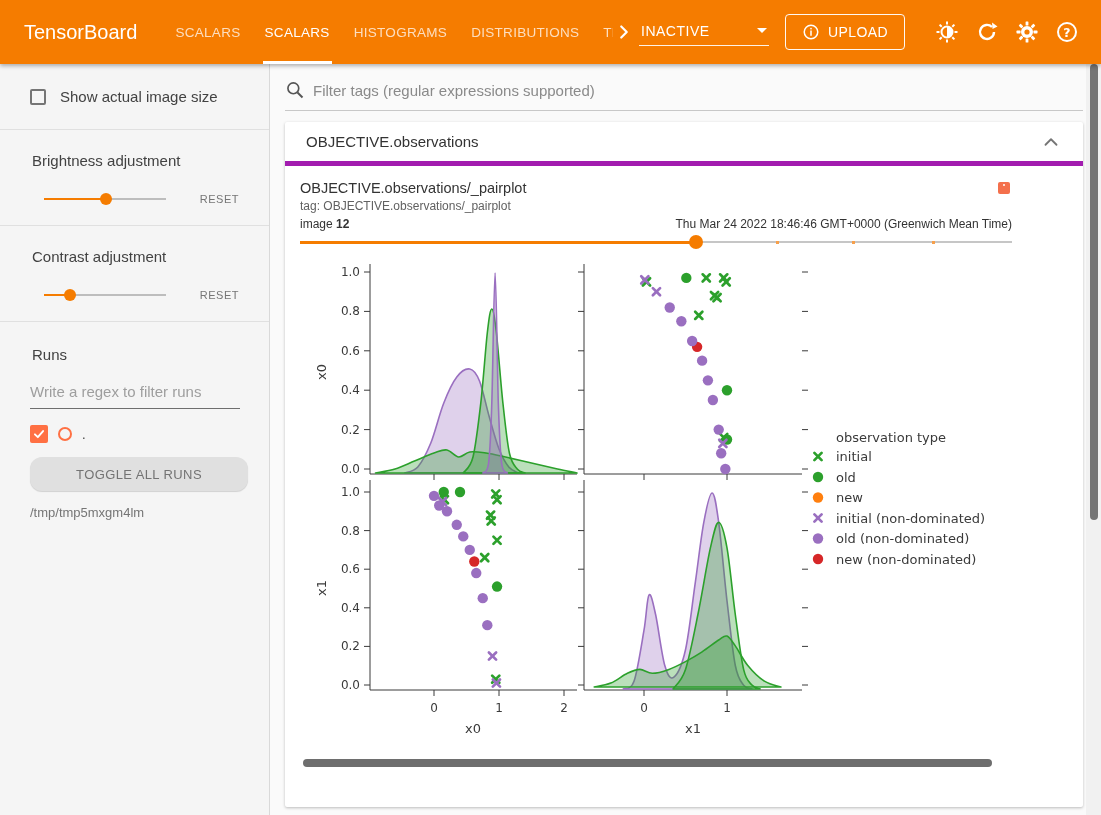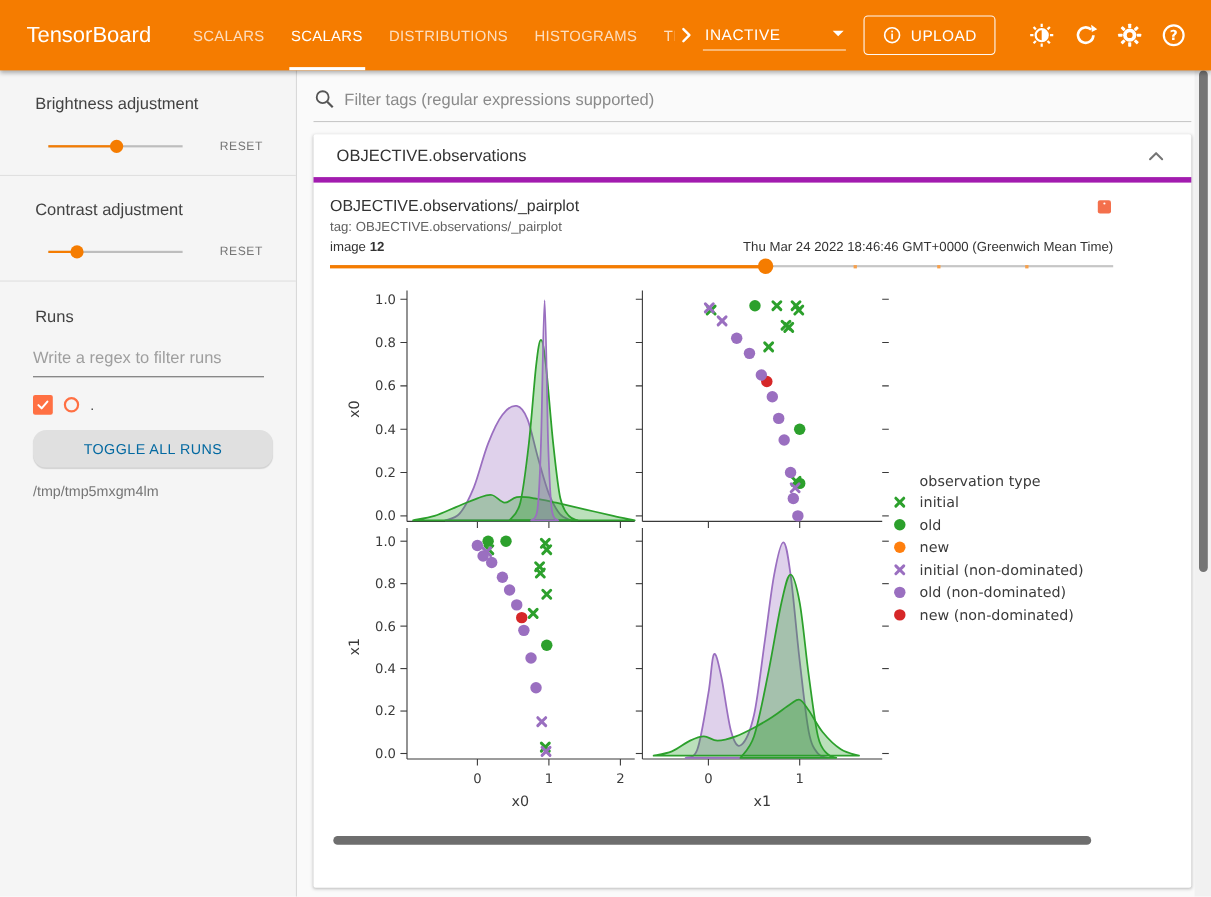--- a/index.html
+++ b/index.html
@@ -58,21 +58,21 @@
     border-bottom:1px solid #6e6e6e; font-size:15px; color:#424242; padding:2px 0 8px 0;
     font-family:"Liberation Sans",sans-serif; }
   .regex-input::placeholder { color:#9e9e9e; }
   .run-row { display:flex; align-items:center; gap:10px; margin-top:16px; }
   .run-cb { width:18px; height:18px; background:#ff7043; border-radius:2px; display:flex;
     align-items:center; justify-content:center; cursor:pointer; flex-shrink:0; }
   .run-color { width:14px; height:14px; border-radius:50%; border:2px solid #ff7043;
     flex-shrink:0; }
   .run-name { font-size:13px; color:#424242; }
   .toggle-all { margin-top:14px; width:218px; height:34px; background:#e0e0e0; border:none;
-    border-radius:12px; font-size:13px; font-weight:500; letter-spacing:.4px; color:#0369a1;
+    border-radius:12px; font-size:13px; font-weight:500; letter-spacing:.4px; color:#737373;
     cursor:pointer; box-shadow:0 1px 1px rgba(0,0,0,.15); font-family:"Liberation Sans",sans-serif; }
   .logdir { margin-top:14px; font-size:13px; color:#757575; }
 
   
   .filter-row { position:absolute; left:15px; top:16px; width:798px; display:flex;
     align-items:center; gap:8px; border-bottom:1px solid #c8c8c8; padding-bottom:10px; }
   .filter-input { flex:1; border:none; outline:none; background:transparent; font-size:15px;
     color:#424242; font-family:"Liberation Sans",sans-serif; }
   .filter-input::placeholder { color:#8a8a8a; }
 
@@ -110,22 +110,22 @@
   svg text { font-family:"DejaVu Sans", sans-serif; }
 </style>
 </head>
 <body>
 
 <header class="navbar">
   <div class="logo">TensorBoard</div>
   <nav class="tabs">
     <div class="tab">SCALARS</div>
     <div class="tab active">SCALARS</div>
+    <div class="tab">HISTOGRAMS</div>
     <div class="tab">DISTRIBUTIONS</div>
-    <div class="tab">HISTOGRAMS</div>
     <div class="tab">TEXT</div>
   </nav>
   <div class="nav-right">
     <svg class="chev-right" viewBox="0 0 24 24">
       <path d="M9 6 L15 12 L9 18" fill="none" stroke="#fff" stroke-width="2.4" stroke-linecap="round" stroke-linejoin="round"></path>
     </svg>
     <div class="run-select">
       <span>INACTIVE</span>
       <span class="caret"></span>
     </div>
@@ -182,20 +182,26 @@
         <circle cx="12" cy="12" r="9" fill="none" stroke="#fff" stroke-width="2"></circle>
         <text x="12" y="16.5" text-anchor="middle" font-size="12.5" font-weight="bold" fill="#fff">?</text>
       </svg>
     </div>
   </div>
 </header>
 
 <div class="content">
 
   <aside class="sidebar">
+    <div class="side-section" style="padding:24px 30px 24px 30px;">
+      <div class="side-row">
+        <div class="cb"></div>
+        <span class="side-label">Show actual image size</span>
+      </div>
+    </div>
 
     <div class="side-section">
       <div class="adj-title">Brightness adjustment</div>
       <div class="slider-row">
         <div class="slider">
           <div class="track"></div>
           <div class="fill" style="width:51%;"></div>
           <div class="thumb" style="left:51%;"></div>
         </div>
         <button class="reset-btn">RESET</button>

